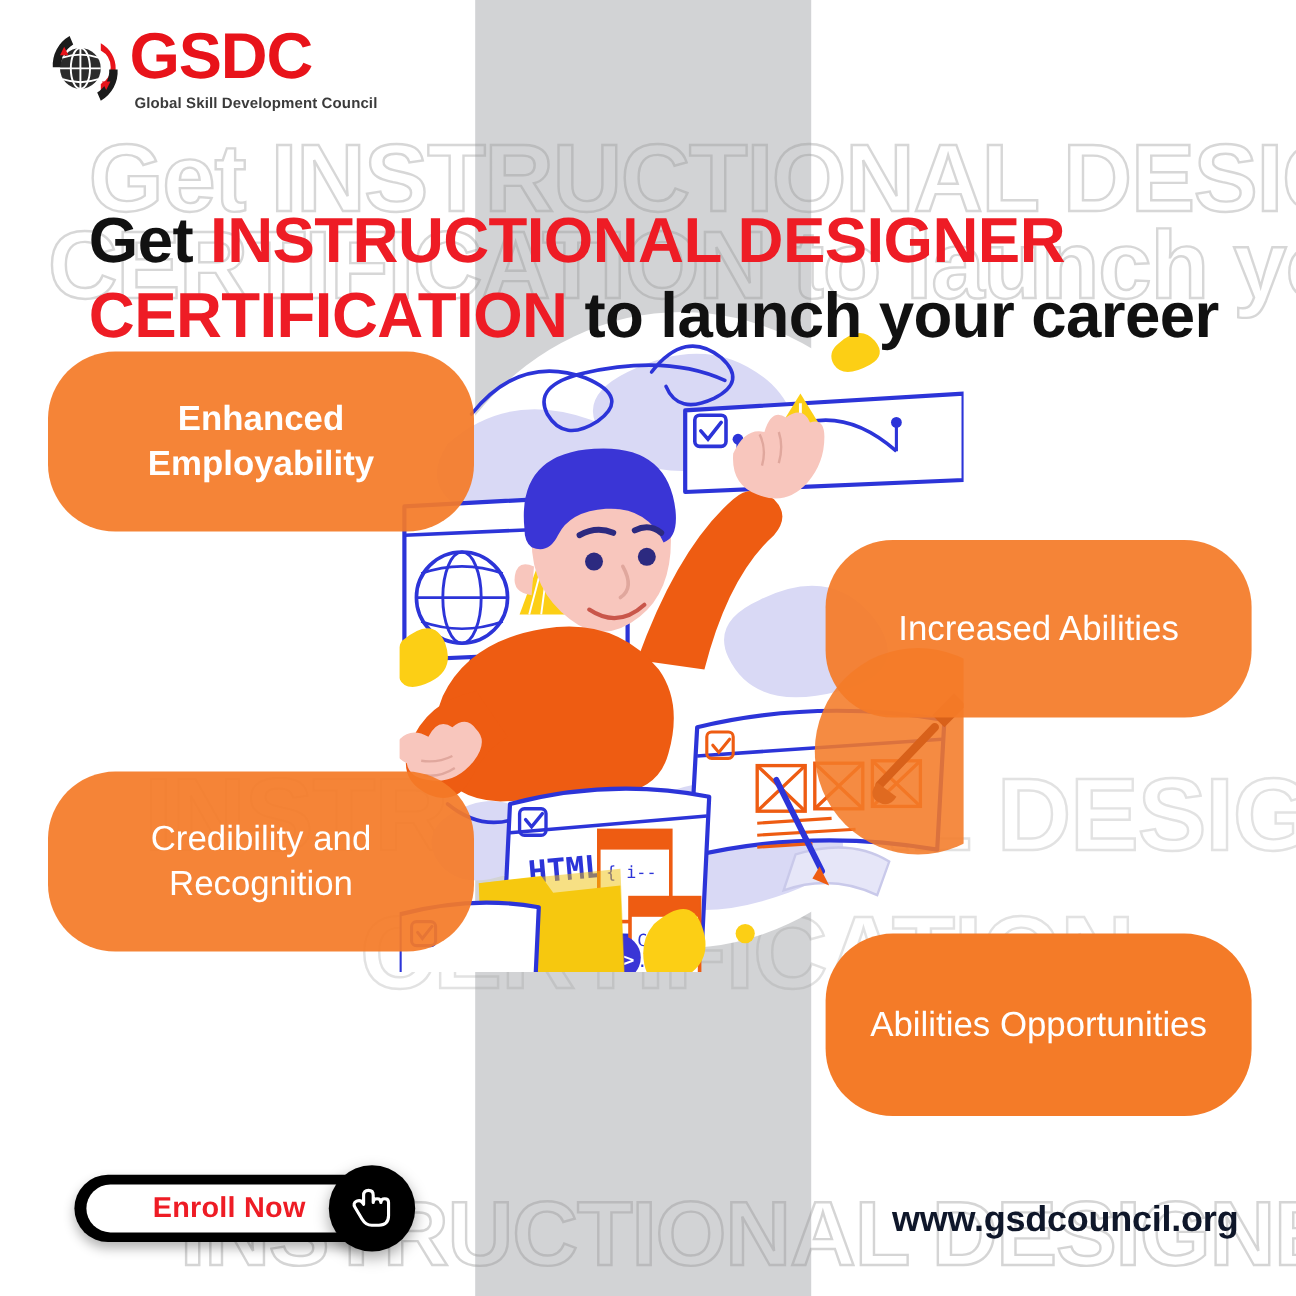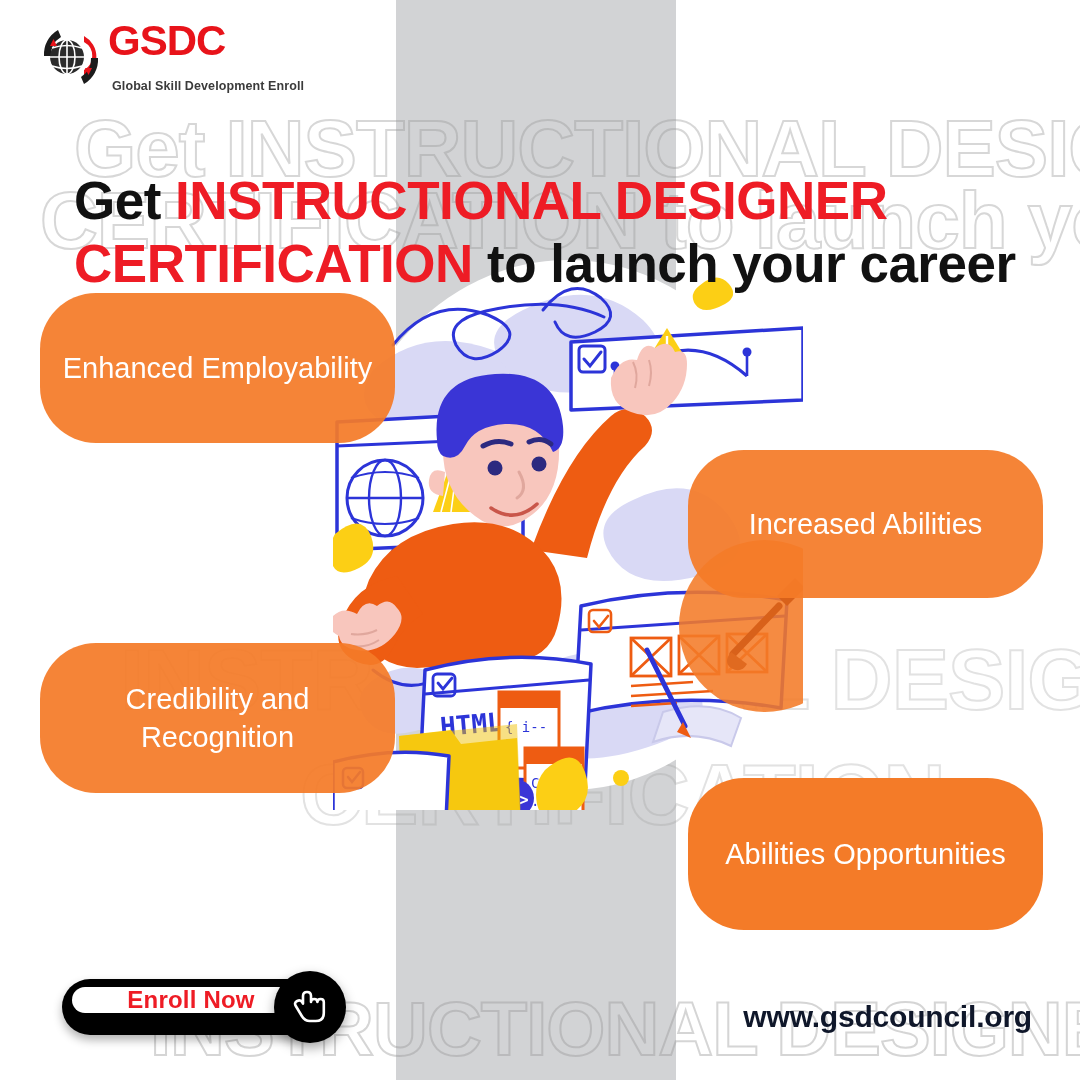--- a/index.html
+++ b/index.html
@@ -38,21 +38,21 @@
   .wm-2{ left:40px;  top:175px; font-size:80px; }
   .wm-3{ left:120px; top:630px; font-size:86px; -webkit-text-stroke-color:rgba(160,160,160,.30);}
   .wm-4{ left:300px; top:745px; font-size:86px; -webkit-text-stroke-color:rgba(160,160,160,.30);}
   .wm-5{ left:150px; top:985px; font-size:76px; -webkit-text-stroke-color:rgba(150,150,150,.40);}
 
   
   .logo{ position:absolute; left:40px; top:22px; width:260px; height:72px; }
   .logo-mark{ position:absolute; left:0; top:4px; width:62px; height:62px; }
   .logo-word{
     position:absolute; left:68px; top:-2px;
-    font-size:42px; font-weight:bold; color:#e8131a;
+    font-size:54px; font-weight:bold; color:#e8131a;
     letter-spacing:-1px; line-height:1;
   }
   .logo-tag{
     position:absolute; left:72px; top:57px;
     font-size:12.5px; font-weight:bold; color:#3b3b3b;
     letter-spacing:.1px; white-space:nowrap;
   }
 
   
   .headline{
@@ -72,36 +72,36 @@
     background:#f47b28;
     border-radius:56px;
     display:flex;align-items:center;justify-content:center;
     text-align:center;
     color:#fff;
     font-size:29px;
     line-height:1.32;
     padding:0 16px;
     box-sizing:border-box;
   }
-  .pill-a{ left:40px;  top:293px; width:355px; height:150px; background:rgba(244,123,40,.93); }
+  .pill-a{ left:40px;  top:293px; width:355px; height:150px; background:rgba(244,123,40,.93);font-weight:bold; }
   .pill-b{ left:688px; top:450px; width:355px; height:148px; background:rgba(244,123,40,.93); }
   .pill-c{ left:40px;  top:643px; width:355px; height:150px; background:rgba(244,123,40,.93); }
   .pill-d{ left:688px; top:778px; width:355px; height:152px; background:#f47b28; }
 
   
   .cta{ position:absolute; left:62px; top:975px; width:300px; height:66px; }
   .cta-pill{
     position:absolute; left:0; top:4px;
     width:258px; height:56px;
     background:#000; border-radius:30px;
     box-shadow:0 5px 10px rgba(0,0,0,.30);
   }
   .cta-inner{
     position:absolute; left:10px; top:12px;
-    width:238px; height:26px;
+    width:238px; height:40px;
     background:#fff; border-radius:22px;
     display:flex;align-items:center;justify-content:center;
   }
   .cta-label{
     color:#ee1c25; font-size:24px; font-weight:bold; letter-spacing:.2px;
   }
   .cta-circle{
     position:absolute; left:212px; top:-4px;
     width:72px;height:72px;border-radius:50%;
     background:#000;
@@ -302,21 +302,21 @@
         <ellipse cx="27" cy="31" rx="8" ry="17"></ellipse>
         <line x1="10" y1="31" x2="44" y2="31"></line>
         <path d="M12 22 q15 -5 30 0"></path>
         <path d="M12 40 q15 5 30 0"></path>
         <line x1="27" y1="14" x2="27" y2="48"></line>
       </g>
       <path d="M10 20 l7 0 l-3.5 -7 Z" fill="#e8131a"></path>
       <path d="M52 42 l-7 0 l3.5 7 Z" fill="#e8131a"></path>
     </svg>
     <div class="logo-word">GSDC</div>
-    <div class="logo-tag">Global Skill Development Enroll</div>
+    <div class="logo-tag">Global Skill Development Council</div>
   </div>
 
   <div class="headline">
     <span>Get </span><span class="hl-red">INSTRUCTIONAL DESIGNER CERTIFICATION</span><span> to launch your career</span>
   </div>
 
   <div class="pill pill-a">Enhanced Employability</div>
   <div class="pill pill-c">Credibility and Recognition</div>
   <div class="pill pill-b">Increased Abilities</div>
   <div class="pill pill-d">Abilities Opportunities</div>

